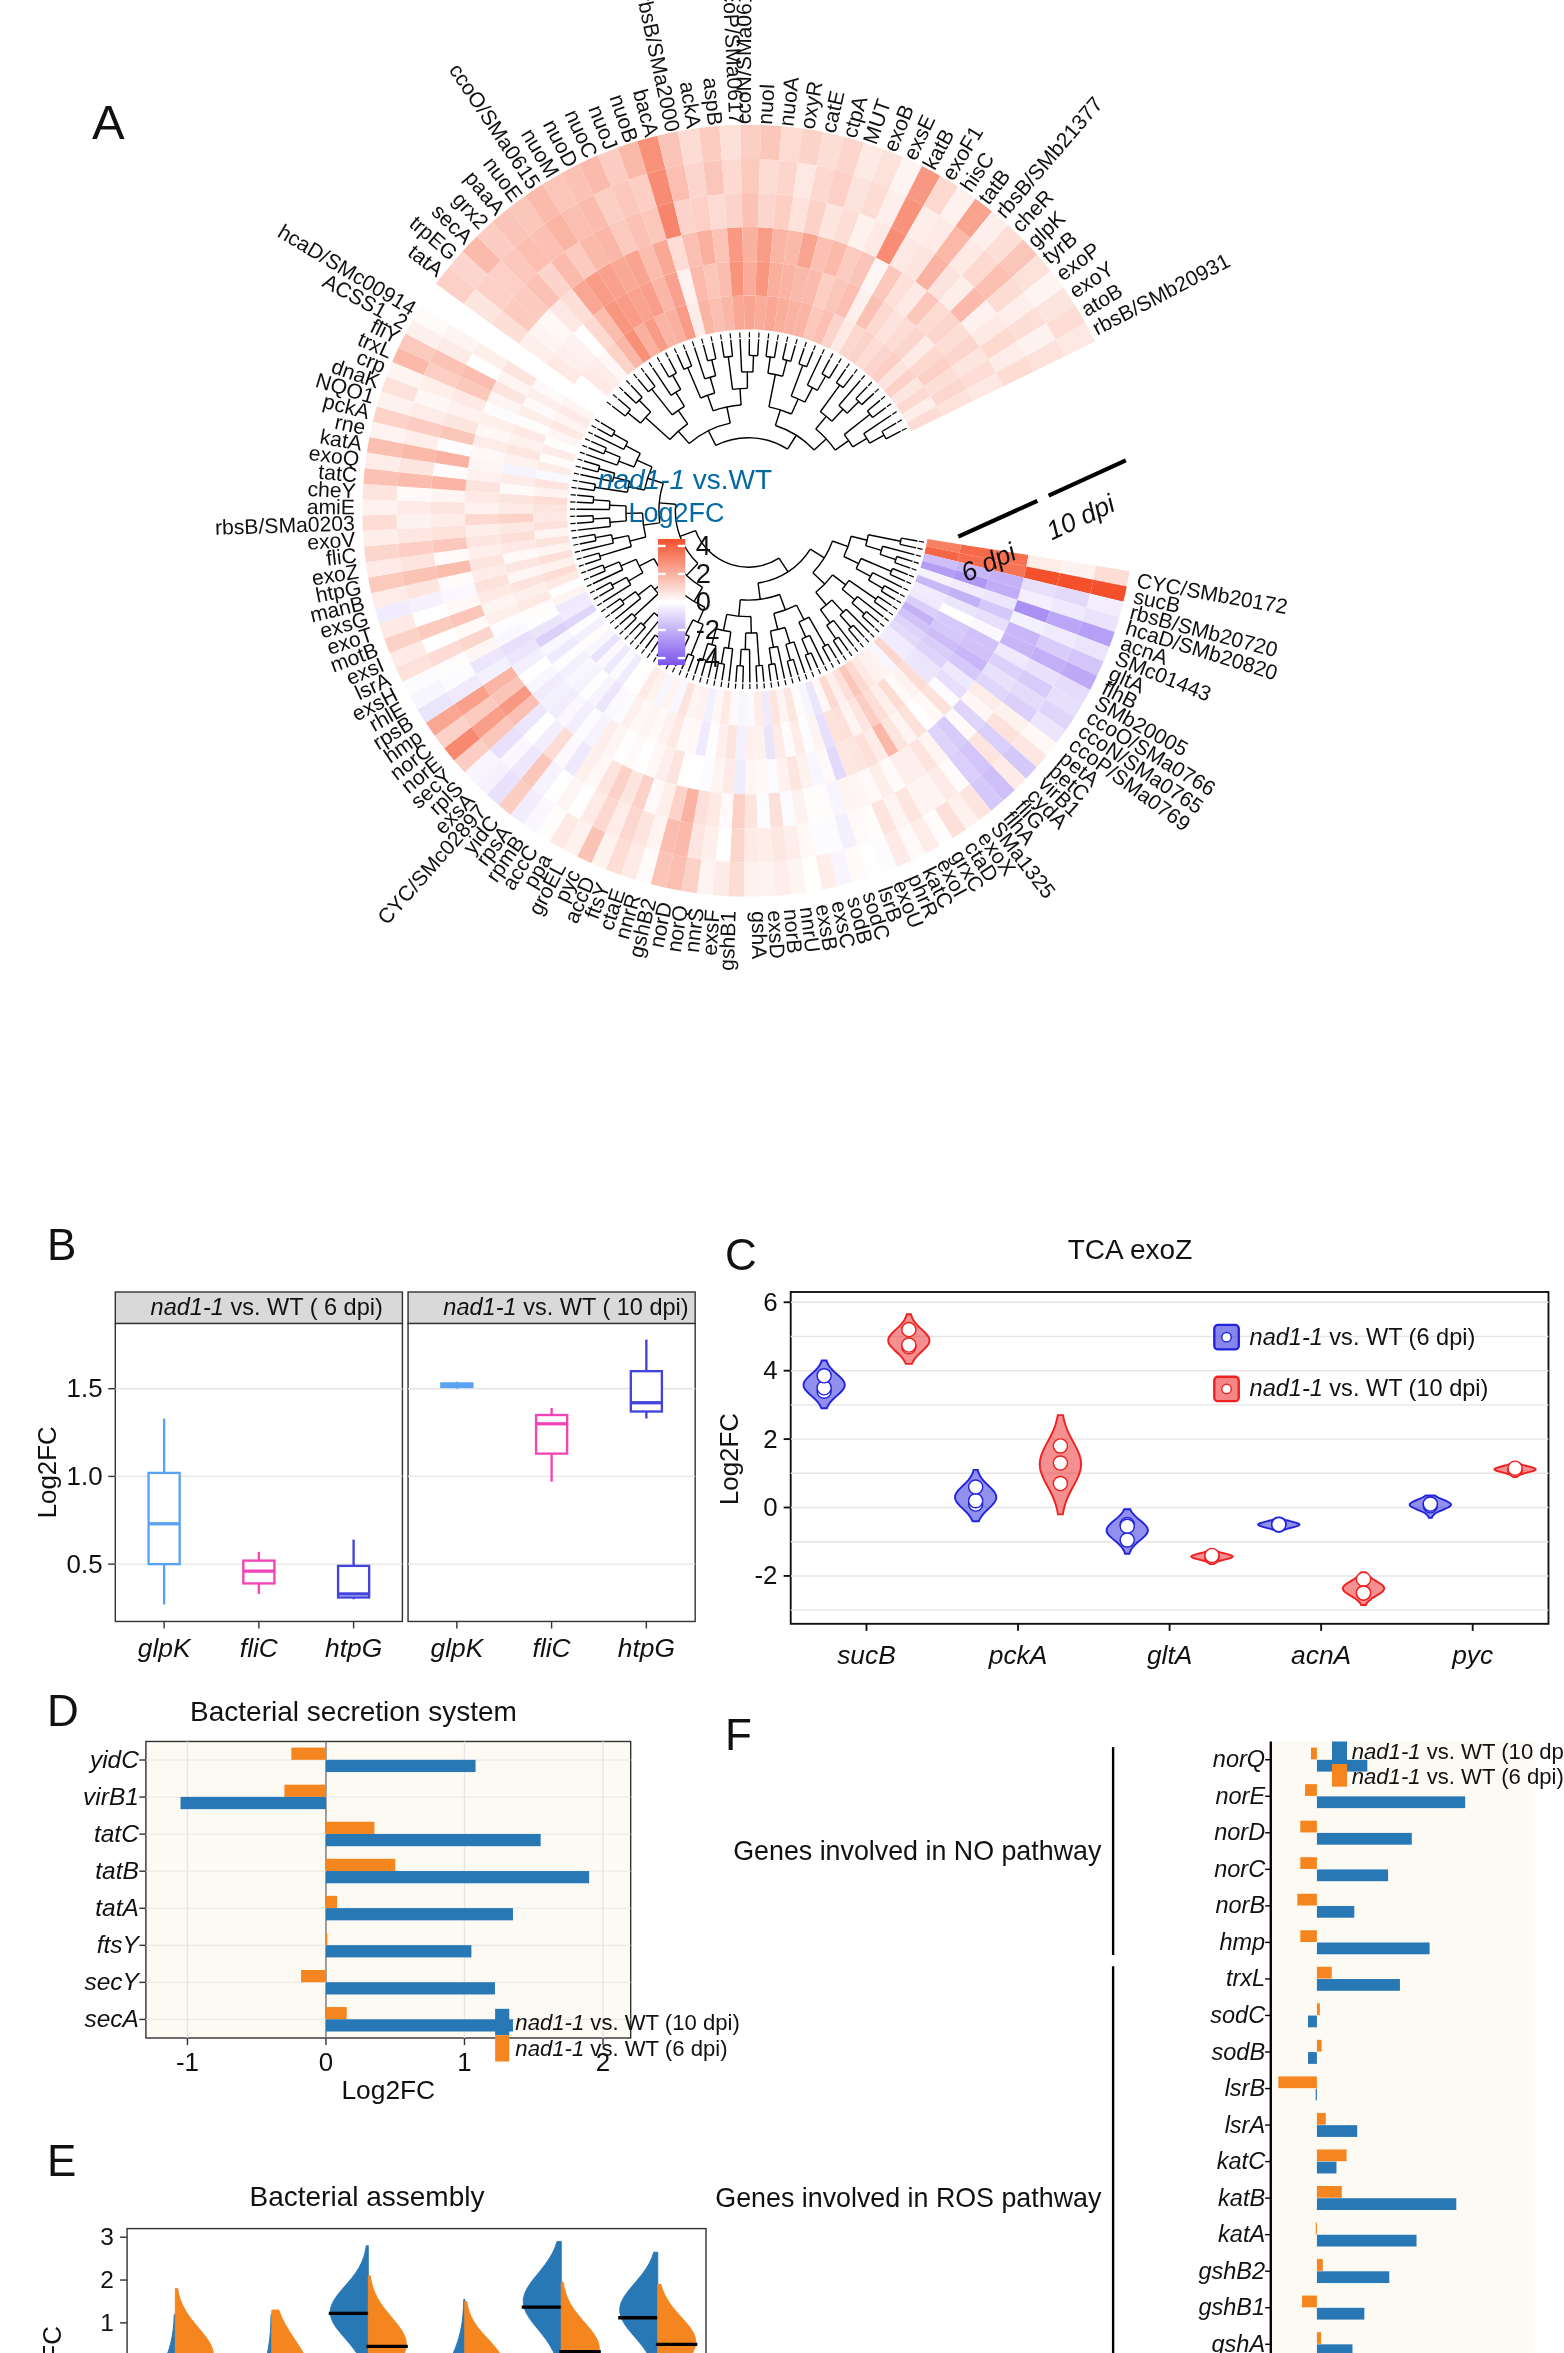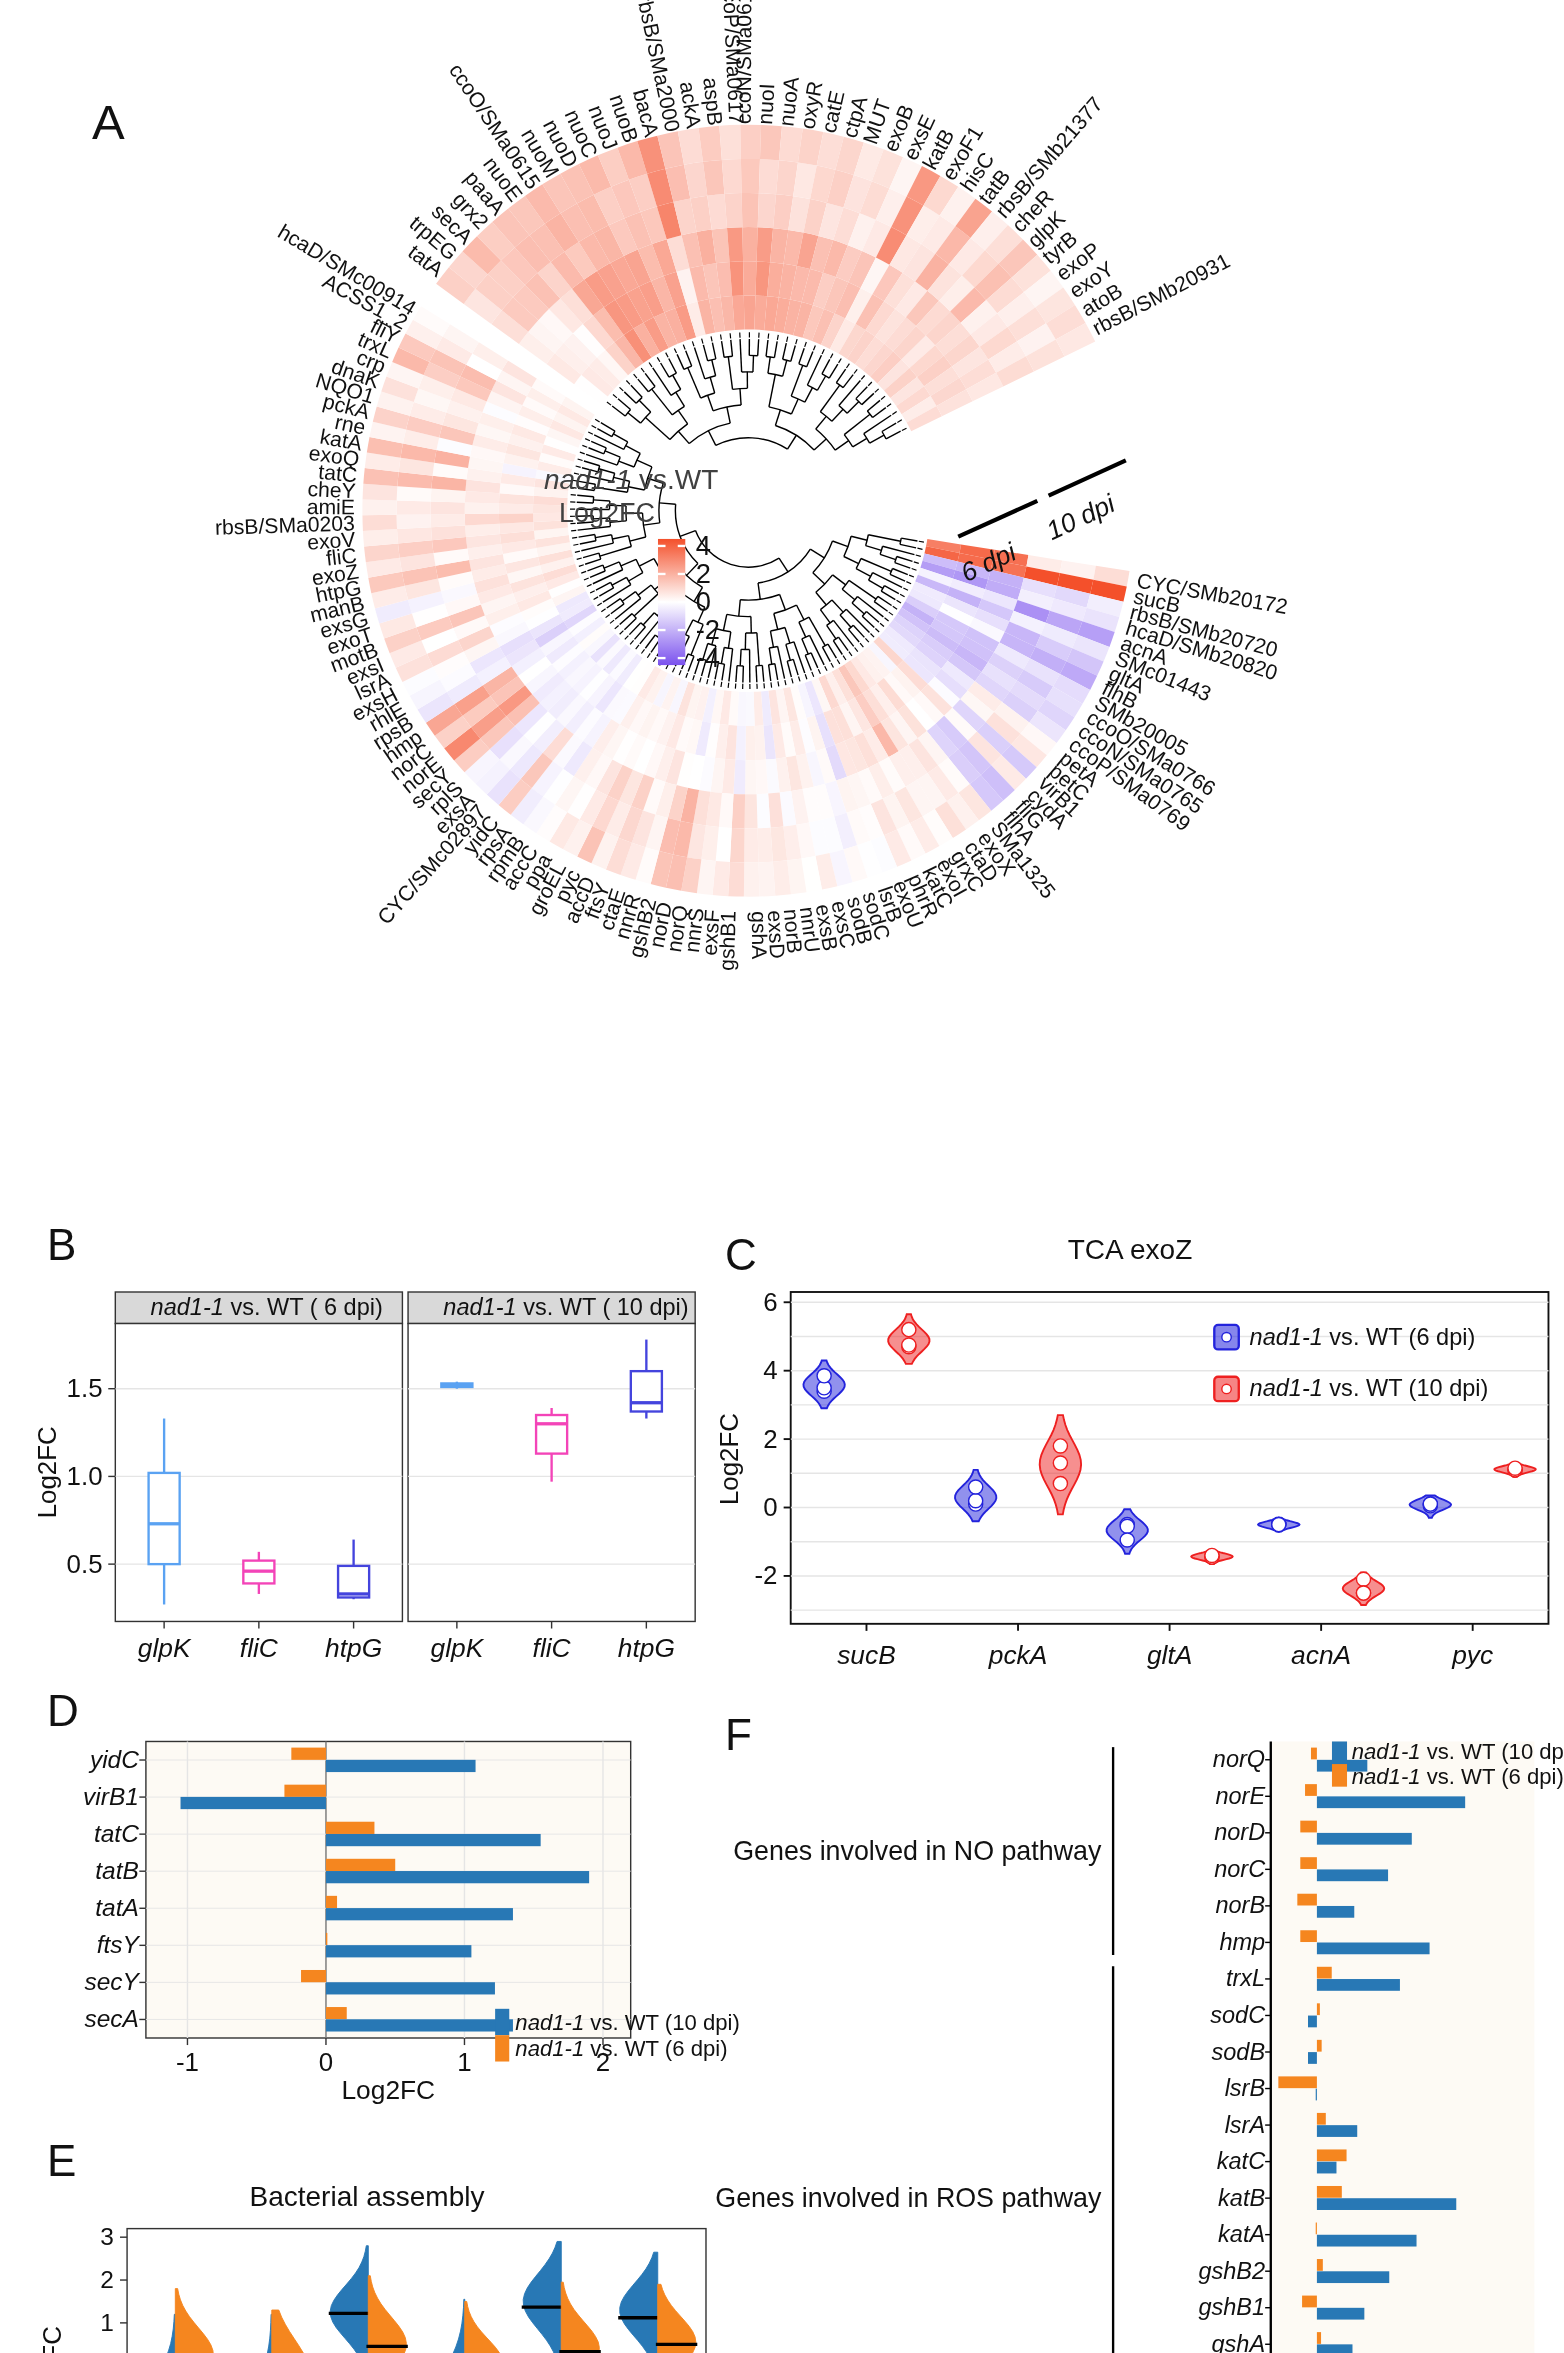--- a/index.html
+++ b/index.html
@@ -1,20 +1,20 @@
 <!DOCTYPE html>
 <html style="font-size:7.5px"><head>
 <meta charset="utf-8">
 <style>
   html,body{margin:0;padding:0;background:#ffffff;}
   body{width:1564px;height:2584px;position:relative;font-family:"Liberation Sans",sans-serif;color:#111;}
   svg{position:absolute;left:0;top:0;}
   .pletter{position:absolute;font-size:49px;color:#111;}
   .ptitle{position:absolute;text-align:center;font-size:28px;color:#111;}
-  .ctext{position:absolute;color:#404040;}
+  .ctext{position:absolute;text-align:center;color:#0369a1;}
   .it{font-style:italic;}
 </style>
 </head>
 <body>
 
 <div style="position:absolute;left:0;top:0;width:1564px;height:2584px;">
   <svg id="fig" width="1564" height="2584" viewBox="0 0 3323 5490">
       <g>
         <g>
           <path d="M1219.9,816.1A457.5,457.5 0 0 1 1235.0,796.4L1291.2,842.2A385,385 0 0 0 1278.5,858.7Z" fill="rgb(255,254,254)"></path>
@@ -1793,15 +1793,16 @@
   <div class="pletter" style="left:47px;top:1686px;font-size:44px;">D</div>
   <div class="pletter" style="left:47px;top:2136px;font-size:44px;">E</div>
   <div class="pletter" style="left:725px;top:1710px;font-size:44px;">F</div>
 
   <div class="ctext" style="left:544px;top:464px;width:282px;font-size:28px;">
     <span class="it">nad1-1</span><span> vs.WT</span>
   </div>
   <div class="ctext" style="left:559px;top:498px;width:235px;font-size:27px;">Log2FC</div>
 
   <div class="ptitle" style="left:904px;top:1234px;width:452px;">TCA exoZ</div>
+  <div class="ptitle" style="left:118px;top:1696px;width:471px;">Bacterial secretion system</div>
   <div class="ptitle" style="left:141px;top:2181px;width:452px;">Bacterial assembly</div>
 </div>
 
 
 </body></html>

